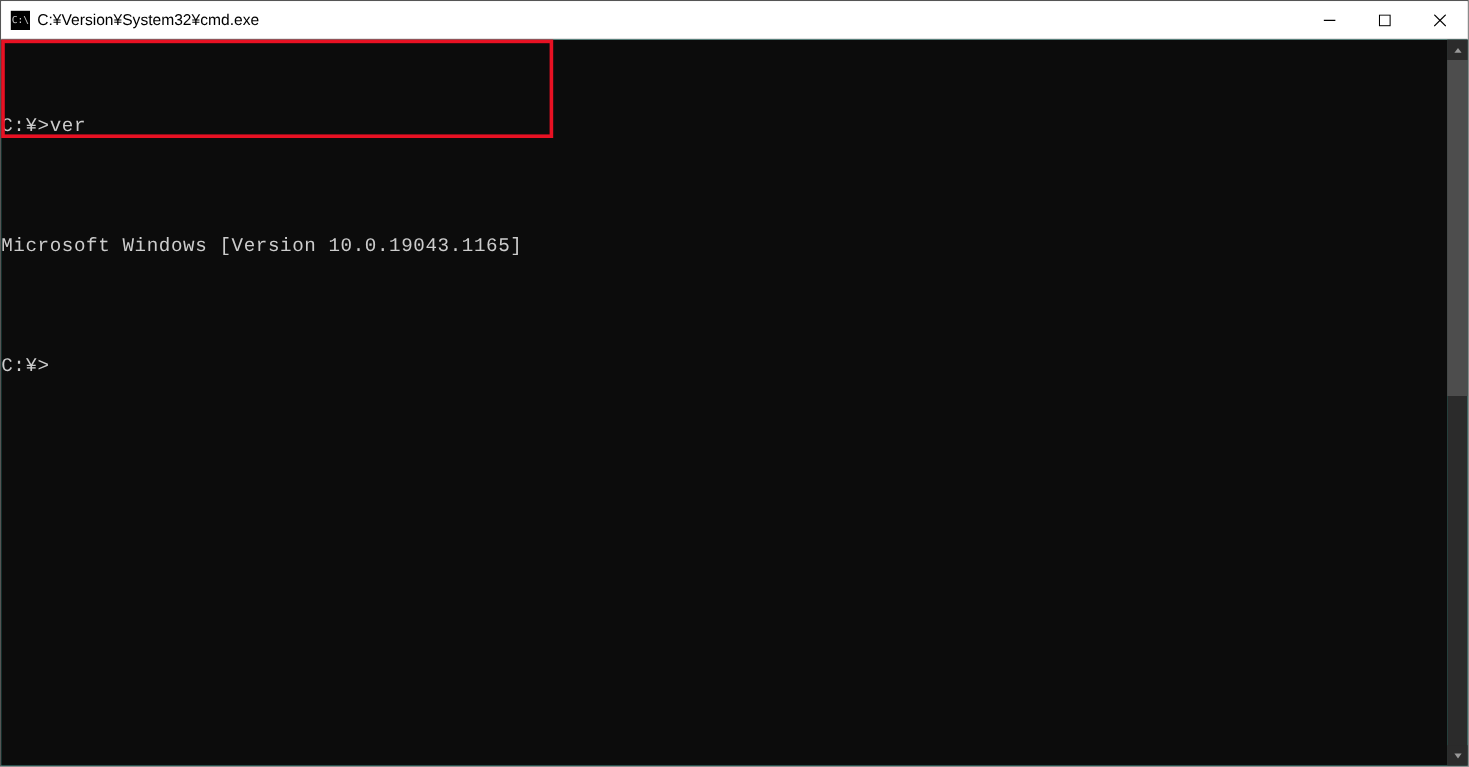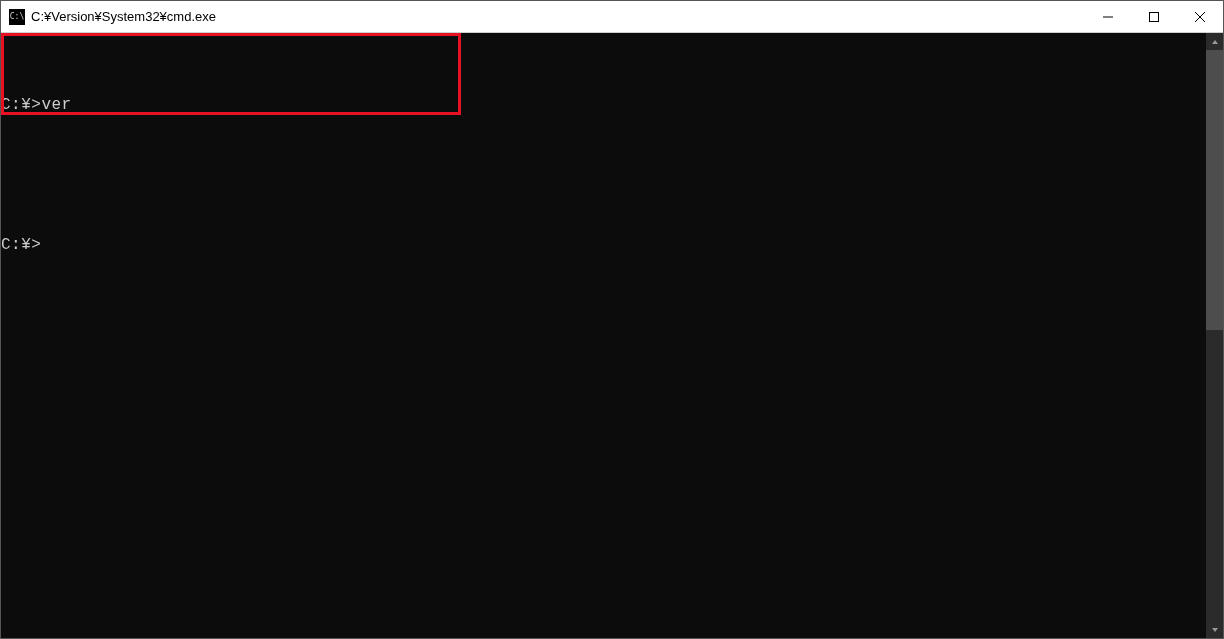--- a/index.html
+++ b/index.html
@@ -150,20 +150,21 @@
             <line x1="10" y1="0" x2="0" y2="10" stroke="#000" stroke-width="1"></line>
           </svg>
       </div>
     </div>
   </div>
   <div class="client-area">
     <div class="terminal">
       <div class="highlight-box"></div>
       <div class="terminal-line">C:¥&gt;ver</div>
       <div class="terminal-line"></div>
+      <div class="terminal-line">Microsoft Windows [Version 10.0.19043.1165]</div>
       <div class="terminal-line"></div>
       <div class="terminal-line">C:¥&gt;</div>
     </div>
     <div class="scrollbar">
       <div class="scrollbar-up">
         <svg width="8" height="8" viewBox="0 0 8 8">
             <polygon points="4,2 7,6 1,6" fill="#999"></polygon>
           </svg>
       </div>
       <div class="scrollbar-thumb"></div>

